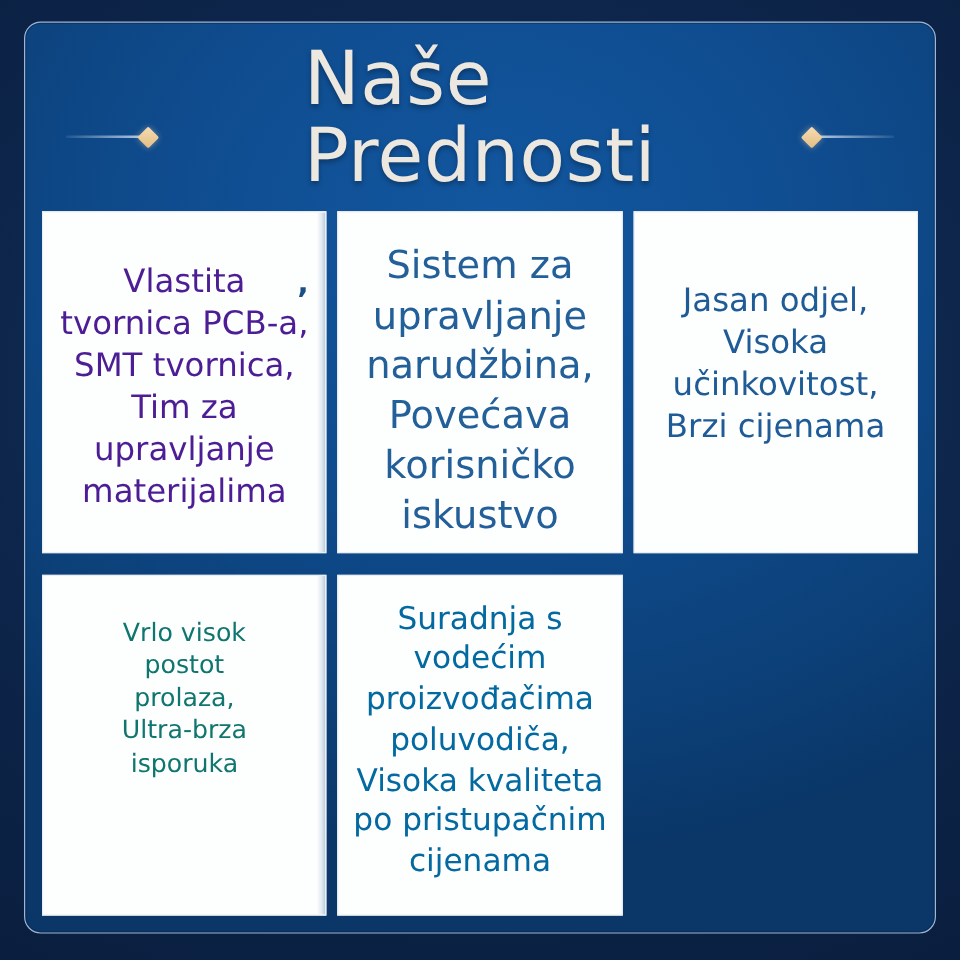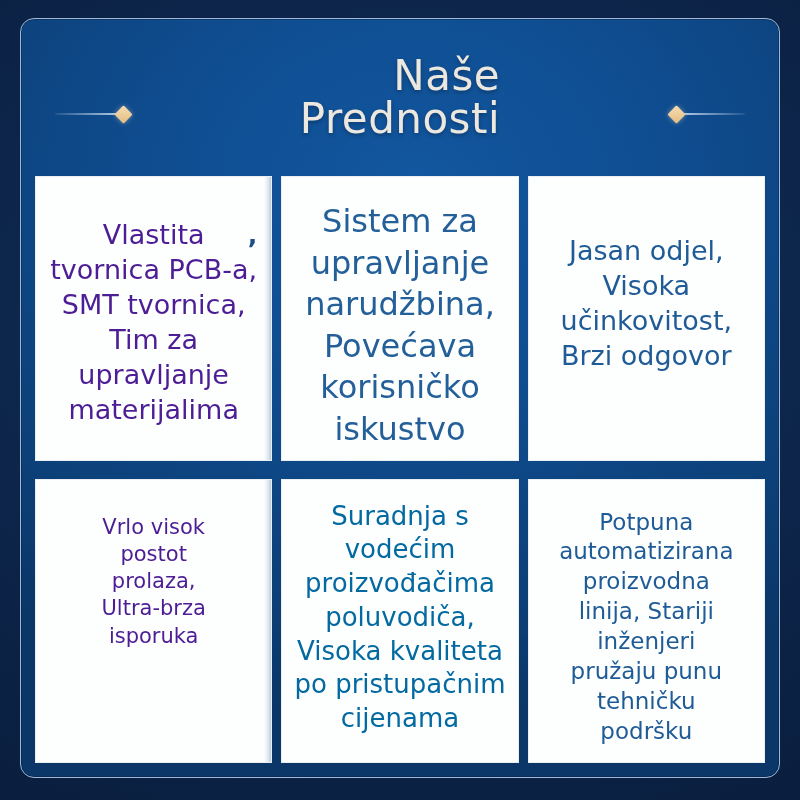--- a/index.html
+++ b/index.html
@@ -47,23 +47,23 @@
   .header {
     position: relative;
     flex: 0 0 auto;
     height: 157px;
     display: flex;
     align-items: center;
     justify-content: center;
   }
   .title {
     margin: 0;
-    text-align: right;
+    text-align: left;
     color: #ece7df;
-    font-size: 42px;
+    font-size: 62px;
     line-height: 1.02;
     font-weight: 400;
     letter-spacing: .5px;
     text-shadow: 0 2px 4px rgba(0,0,0,.30);
     white-space: pre-line;
     z-index: 2;
   }
 
   
   .ornament {
@@ -138,21 +138,21 @@
     font-weight: 400;
     white-space: pre-line;
     position: relative;
     z-index: 2;
   }
 
   
   .card.c1 .card-text { font-size: 27px; color: #4c1d95; padding-top: 22px; }
   .card.c2 .card-text { font-size: 32px; color: #235f99; padding-top: 6px; }
   .card.c3 .card-text { font-size: 27px; color: #1f5b96; padding-top: 38px; }
-  .card.c4 .card-text { font-size: 21px; color: #4c1d95; padding-top: 16px; }
+  .card.c4 .card-text { font-size: 21px; color: #0f766e; padding-top: 16px; }
   .card.c5 .card-text { font-size: 26px; color: #0369a1; padding-top: 2px; }
   .card.c6 .card-text { font-size: 23px; color: #1f5b96; padding-top: 10px; }
 
   
   .quote-mark {
     position: absolute;
     top: 60px;
     right: 14px;
     color: #1c4f86;
     font-size: 26px;
@@ -203,48 +203,38 @@
 narudžbina,
 Povećava
 korisničko
 iskustvo</p>
       </div>
 
       <div class="card c3">
         <p class="card-text">Jasan odjel,
 Visoka
 učinkovitost,
-Brzi odgovor</p>
+Brzi cijenama</p>
       </div>
 
       <div class="card c4 has-edge">
         <p class="card-text">Vrlo visok
 postot
 prolaza,
 Ultra-brza
 isporuka</p>
       </div>
 
       <div class="card c5">
         <p class="card-text">Suradnja s
 vodećim
 proizvođačima
 poluvodiča,
 Visoka kvaliteta
 po pristupačnim
 cijenama</p>
       </div>
 
-      <div class="card c6">
-        <p class="card-text">Potpuna
-automatizirana
-proizvodna
-linija, Stariji
-inženjeri
-pružaju punu
-tehničku
-podršku</p>
-      </div>
 
     </div>
 
   </div>
 </div>
 
 </body></html>

